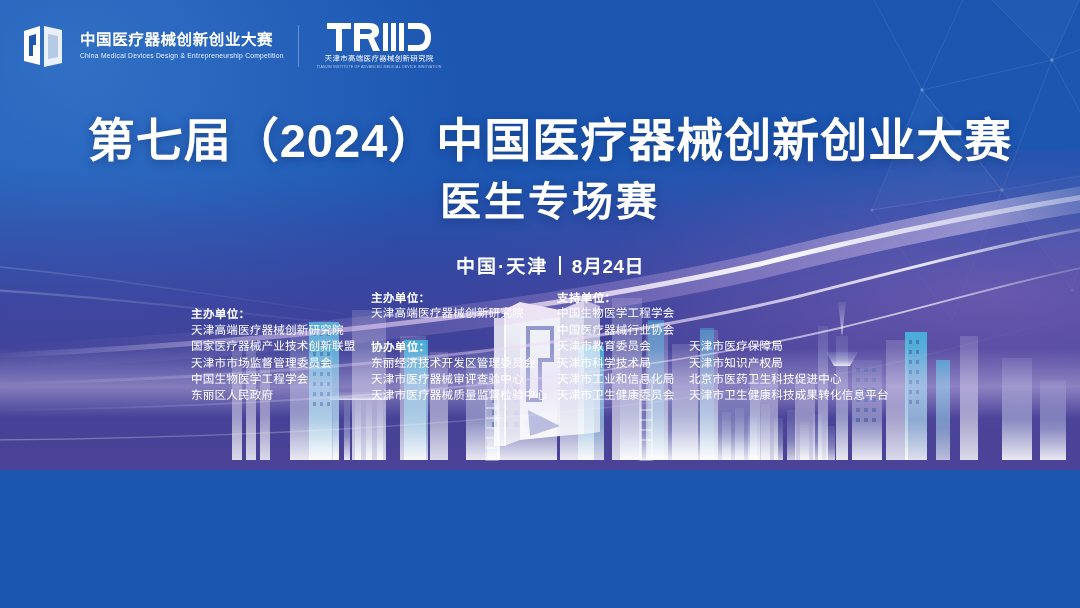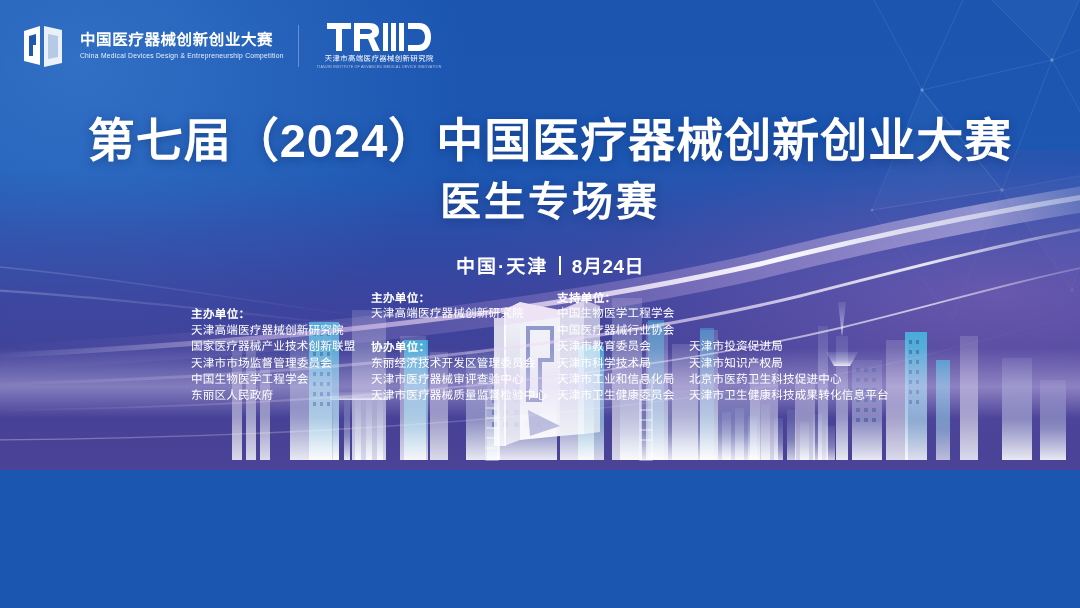--- a/index.html
+++ b/index.html
@@ -469,21 +469,21 @@
       <div class="org-item">中国生物医学工程学会</div>
       <div class="org-item">中国医疗器械行业协会</div>
       <div class="org-item">天津市教育委员会</div>
       <div class="org-item">天津市科学技术局</div>
       <div class="org-item">天津市工业和信息化局</div>
       <div class="org-item">天津市卫生健康委员会</div>
     </div>
 
     <div class="org-col c4">
       <div class="org-gap"></div>
-      <div class="org-item">天津市投资促进局</div>
+      <div class="org-item">天津市医疗保障局</div>
       <div class="org-item">天津市知识产权局</div>
       <div class="org-item">北京市医药卫生科技促进中心</div>
       <div class="org-item">天津市卫生健康科技成果转化信息平台</div>
     </div>
 
   </div>
 
 </div>
 
 </body></html>

